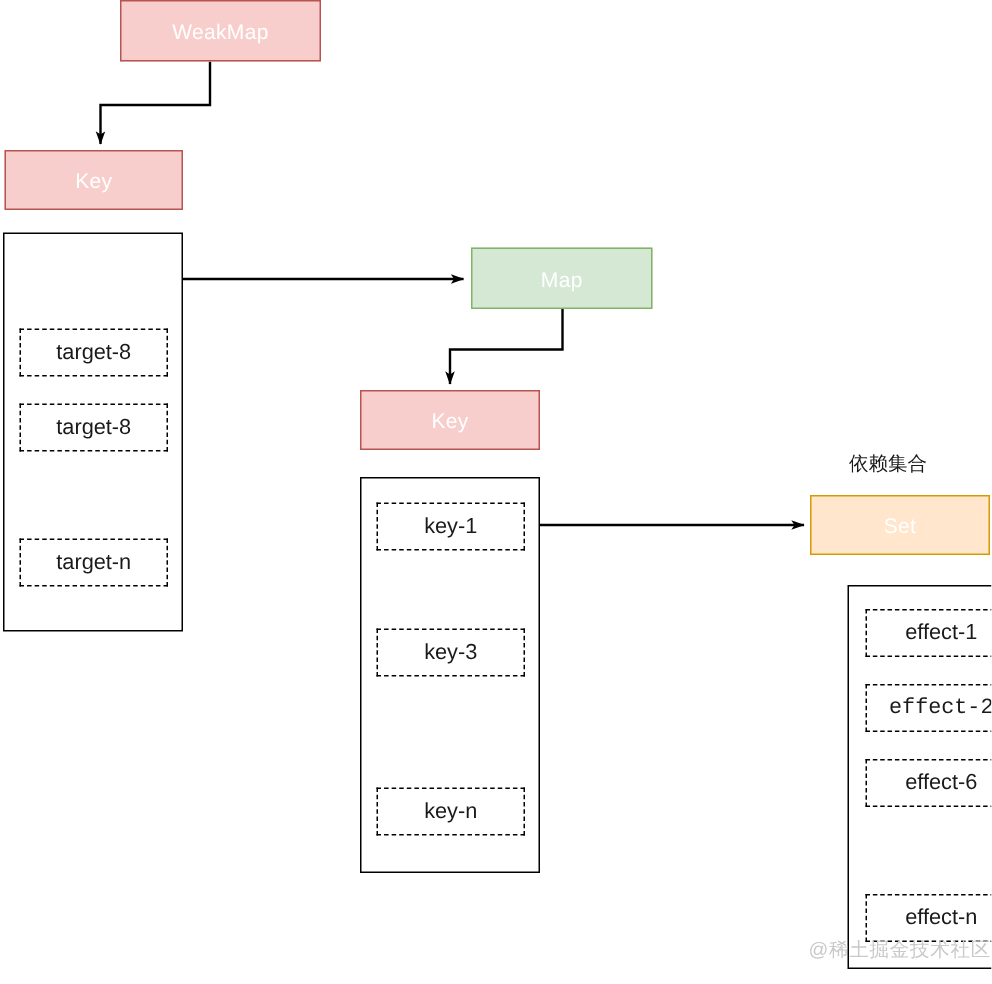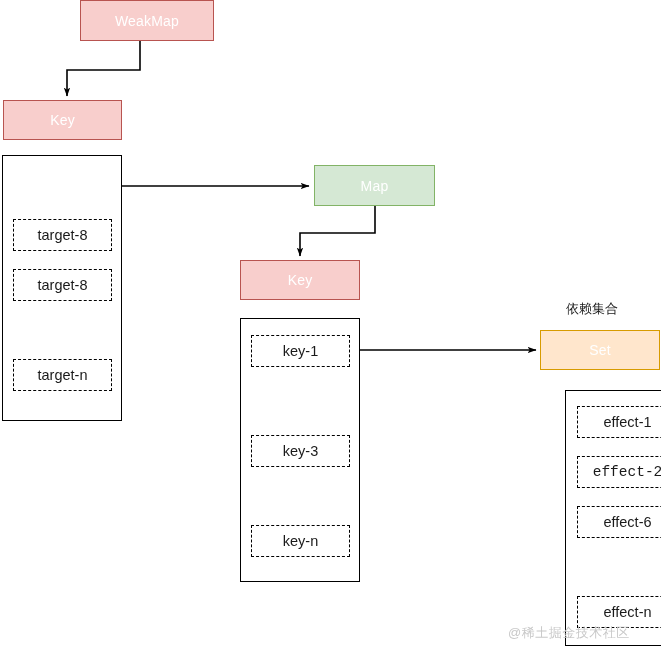--- a/index.html
+++ b/index.html
@@ -58,20 +58,21 @@
     font-size: 13px;
     color: #1a1a1a;
     white-space: nowrap;
   }
   .watermark {
     position: absolute;
     font-size: 13px;
     color: #c9c9c9;
     white-space: nowrap;
     letter-spacing: 0.5px;
+    margin-left: 31px;
   }
   svg.edges {
     position: absolute;
     left: 0;
     top: 0;
     width: 661px;
     height: 656px;
     overflow: visible;
     pointer-events: none;
   }
@@ -122,21 +123,21 @@
   </div>
 
   <div class="node filled pink" style="left:240px; top:260px; width:120px; height:40px;">
     <span>Key</span>
   </div>
 
   <div class="container" style="left:240px; top:318px; width:120px; height:264px;">
     <div class="item" style="left:10px; top:16px; width:99px; height:32px;text-align:center;">
       <span>key-1</span>
     </div>
-    <div class="item" style="left:10px; top:116px; width:99px; height:32px;justify-content:center;">
+    <div class="item" style="left:10px; top:100px; width:99px; height:32px;justify-content:center;">
       <span>key-3</span>
     </div>
     <div class="item" style="left:10px; top:206px; width:99px; height:32px;">
       <span>key-n</span>
     </div>
   </div>
 
   <div class="caption" style="left:566px; top:300px;">依赖集合</div>
 
   <div class="node filled amber" style="left:540px; top:330px; width:120px; height:40px;">

